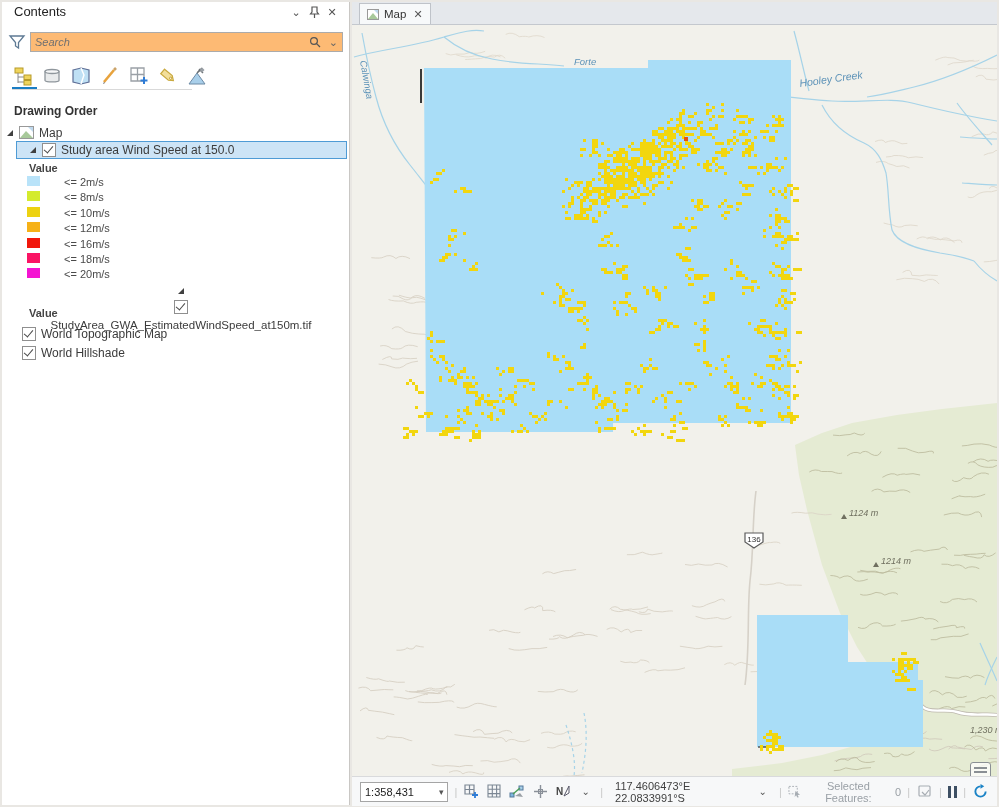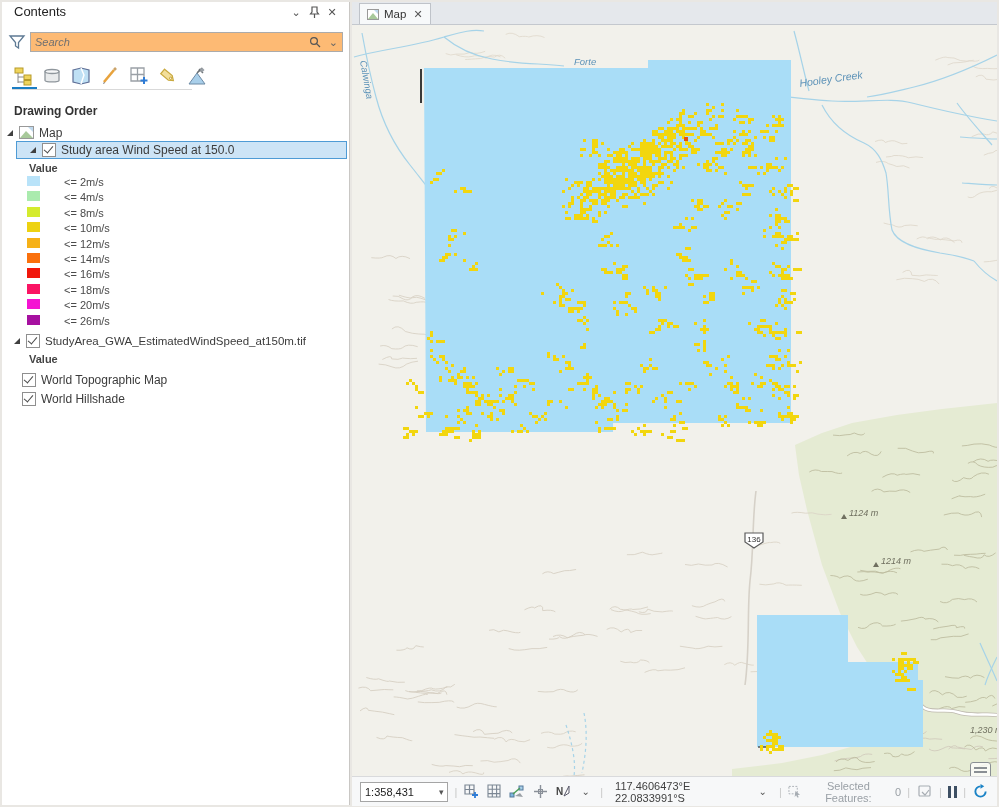--- a/index.html
+++ b/index.html
@@ -191,58 +191,46 @@
       <span>Study area Wind Speed at 150.0</span>
     </div>
 
     <div class="valuehead">Value</div>
     <div id="legend-rows">
         <div class="legrow">
           <span class="legchip" style="background: rgb(185, 227, 249);"></span>
           <span class="leglabel">&lt;= 2m/s</span>
         </div>
         <div class="legrow">
-          <span class="legchip" style="background: rgb(170, 235, 174);"></span>
-          <span class="leglabel">&lt;= 4m/s</span>
-        </div>
-        <div class="legrow">
           <span class="legchip" style="background: rgb(212, 235, 46);"></span>
           <span class="leglabel">&lt;= 8m/s</span>
         </div>
         <div class="legrow">
           <span class="legchip" style="background: rgb(237, 210, 17);"></span>
           <span class="leglabel">&lt;= 10m/s</span>
         </div>
         <div class="legrow">
           <span class="legchip" style="background: rgb(246, 177, 23);"></span>
           <span class="leglabel">&lt;= 12m/s</span>
-        </div>
-        <div class="legrow">
-          <span class="legchip" style="background: rgb(250, 112, 12);"></span>
-          <span class="leglabel">&lt;= 14m/s</span>
         </div>
         <div class="legrow">
           <span class="legchip" style="background: rgb(241, 23, 11);"></span>
           <span class="leglabel">&lt;= 16m/s</span>
         </div>
         <div class="legrow">
           <span class="legchip" style="background: rgb(250, 20, 100);"></span>
           <span class="leglabel">&lt;= 18m/s</span>
         </div>
         <div class="legrow">
           <span class="legchip" style="background: rgb(244, 20, 210);"></span>
           <span class="leglabel">&lt;= 20m/s</span>
         </div>
-        <div class="legrow">
-          <span class="legchip" style="background: rgb(166, 16, 160);"></span>
-          <span class="leglabel">&lt;= 26m/s</span>
-        </div>
       </div>
 
-    <div class="trow" style="padding-left:11px;margin-top:3px;font-size:11.5px;">
+    <div class="trow" style="padding-left:11px;margin-top:3px;font-size:11.5px;flex-direction:column;">
       <span class="expander">
         <svg width="8" height="8">
             <path d="M7,1 L7,7 L1,7 Z" fill="#404040"></path>
           </svg>
         </span>
       <span class="cb"></span>
       <span>StudyArea_GWA_EstimatedWindSpeed_at150m.tif</span>
     </div>
     <div class="valuehead">Value</div>
 

